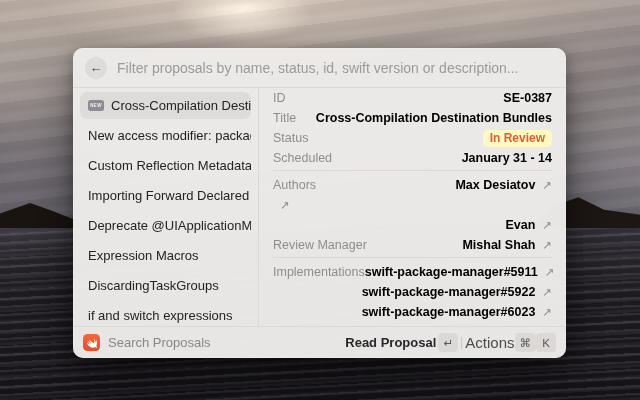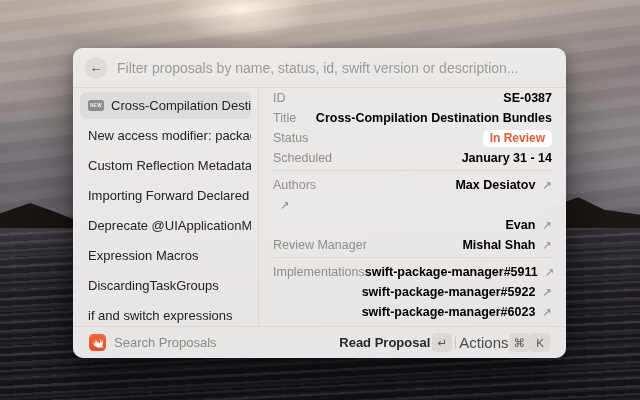--- a/index.html
+++ b/index.html
@@ -64,25 +64,25 @@
     background:#8e8c93; color:#f3f2f4; font-size:4.5px; font-weight:bold;
     display:flex; align-items:center; justify-content:center; margin-right:7px;
     letter-spacing:.4px; }
 
   .detail { flex:1; min-width:0; padding:0 14px; display:flex; flex-direction:column; }
   .drow { height:20px; display:flex; align-items:center; font-size:12.5px; }
   .dlabel { color:#8f8d8b; white-space:nowrap; }
   .dvalue { margin-left:auto; font-weight:bold; color:#000000; white-space:nowrap; }
   .arrow { color:#8f8d8b; font-size:11.5px; margin-left:7px; font-weight:normal; }
   .sdivider { height:1px; background:#dbd8d6; margin:2px 0 4px; flex:0 0 1px; }
-  .badge { margin-left:auto; background:#ffffff; color:#db5f33; font-weight:bold;
+  .badge { margin-left:auto; background:#fef9c3; color:#db5f33; font-weight:bold;
     font-size:12px; padding:1px 7px 2px; border-radius:5px; }
 
   .footer { flex:0 0 32px; border-top:1px solid #dbd8d6; display:flex;
-    align-items:center; padding:0 16px; }
+    align-items:center; padding:0 10px; }
   .swift-icon { width:17px; height:17px; border-radius:4.5px;
     background:linear-gradient(180deg,#f2683b,#e44d2a);
     display:flex; align-items:center; justify-content:center; flex:0 0 17px; }
   .app-label { margin-left:8px; color:#8a8886; font-size:13px; }
   .footer-right { margin-left:auto; display:flex; align-items:center; }
   .primary-label { font-weight:bold; color:#28282a; font-size:13px; margin-right:2px; }
   .key { height:19px; min-width:20px; padding:0 5px; background:#dbd8d6;
     border-radius:4px; display:flex; align-items:center; justify-content:center;
     font-size:11.5px; color:#59575a; }
   .vdiv { width:1px; height:12px; background:#c8c6c4; margin:0 3px; }

